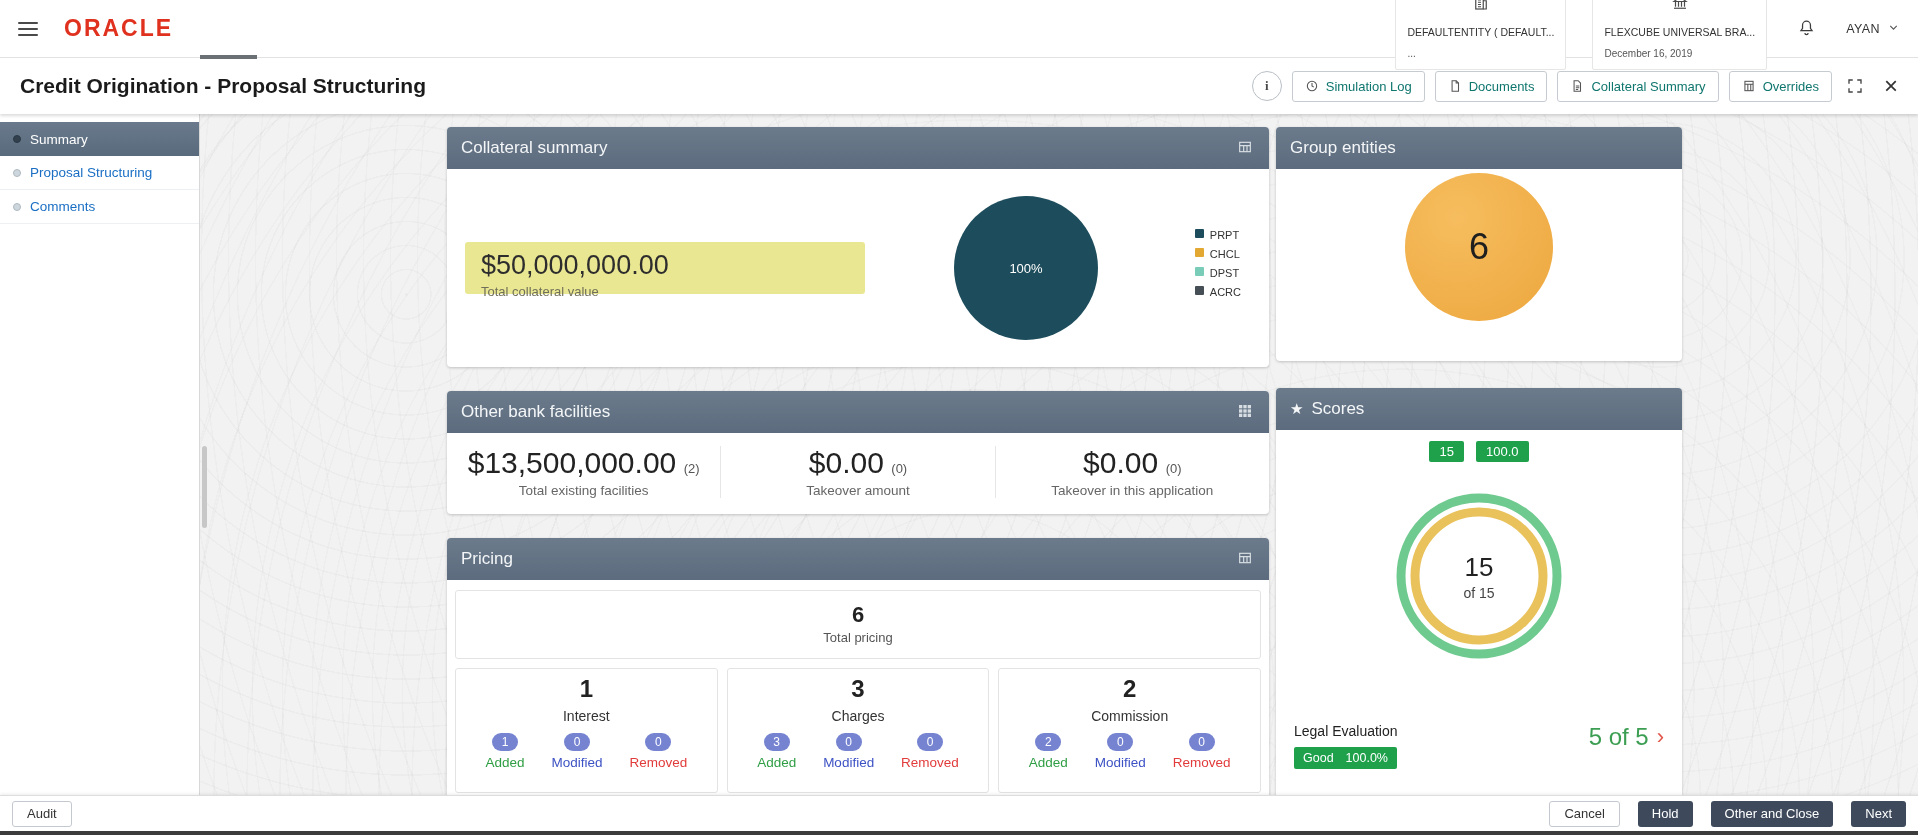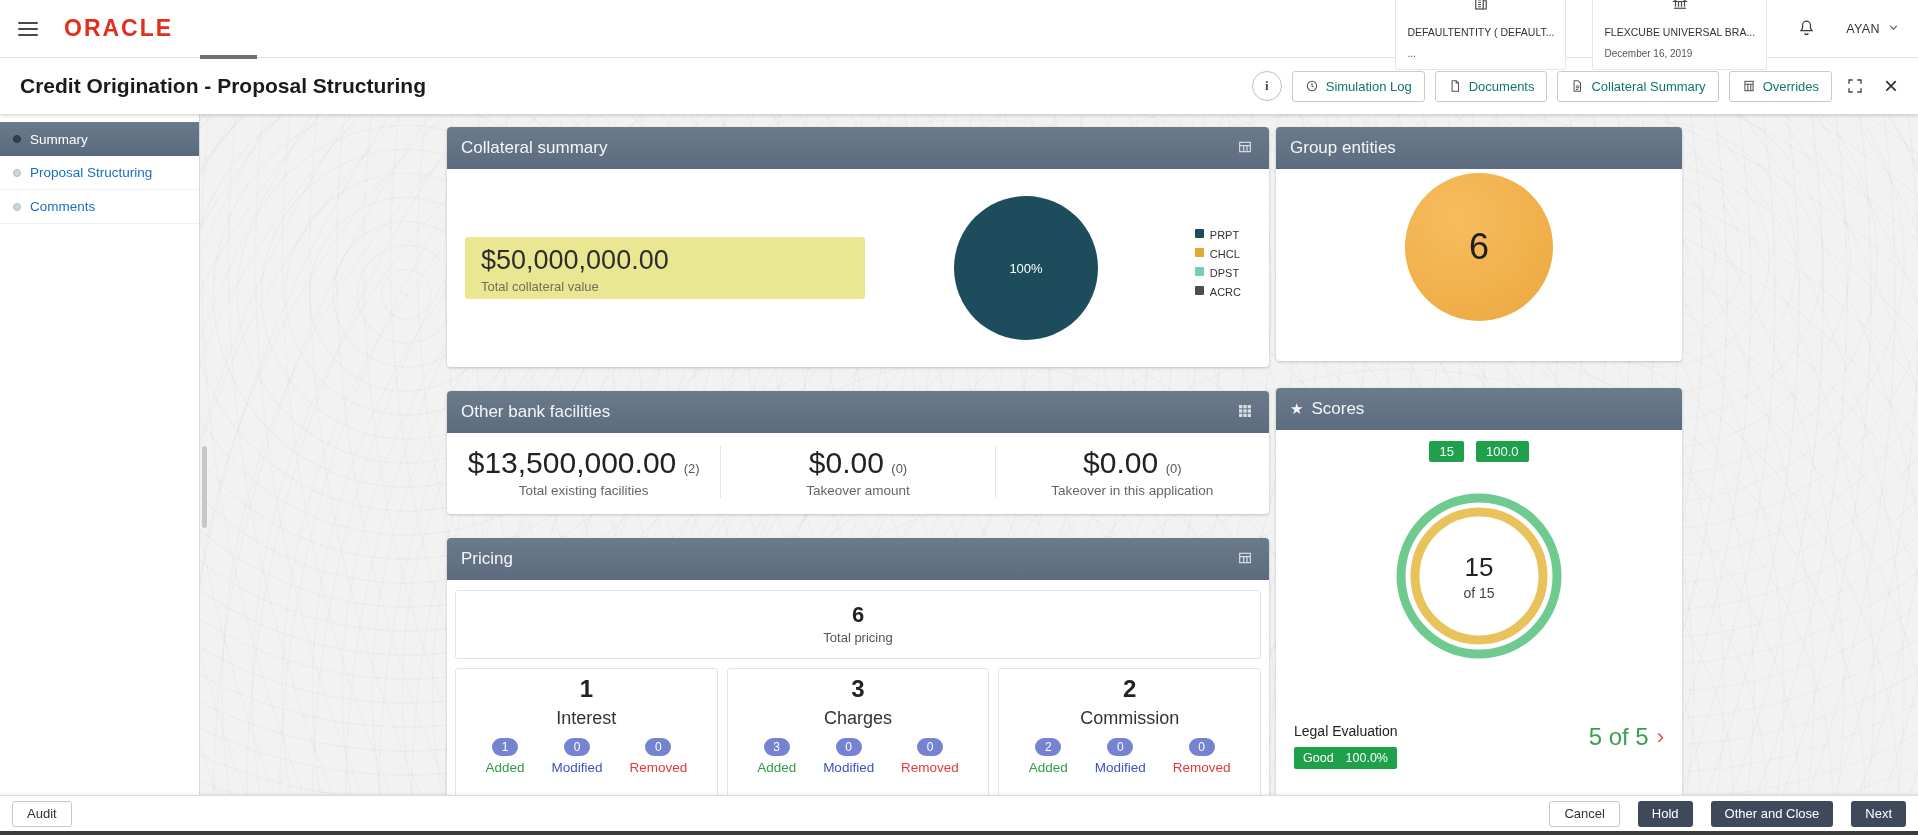--- a/index.html
+++ b/index.html
@@ -82,21 +82,21 @@
   .card-header {
     height: 42px; background: linear-gradient(#6b7b8c, #5c6c7e); color: #f4f6f8;
     display: flex; align-items: center; padding: 0 14px; font-size: 17px;
   }
   .card-header .spacer { flex: 1; }
   .hdr-icon { background: none; border: none; cursor: pointer; padding: 2px; }
 
   
   .collateral { height: 240px; margin-bottom: 24px; }
   .collateral-body { position: relative; height: 198px; display: flex; align-items: center; padding: 0 18px; }
-  .highlight-box { width: 400px; height: 62px; background: #eae792; border-radius: 3px; padding: 8px 16px; }
+  .highlight-box { width: 400px; height: 52px; background: #eae792; border-radius: 3px; padding: 8px 16px; }
   .hb-value { font-size: 27px; color: #2d2d2d; line-height: 1.15; }
   .hb-label { font-size: 13px; color: #70705a; margin-top: 3px; }
   .pie { position: absolute; left: 507px; top: 27px; width: 144px; height: 144px; border-radius: 50%;
          background: #1d4d5c; display: flex; align-items: center; justify-content: center; }
   .pie-label { color: #fff; font-size: 13px; }
   .legend { position: absolute; right: 28px; top: 60px; }
   .legend-row { display: flex; align-items: flex-start; gap: 6px; margin-bottom: 7px; }
   .legend-sq { width: 9px; height: 9px; border-radius: 1px; display: inline-block; }
   .legend-label { font-size: 11px; color: #333; }
 
@@ -110,21 +110,21 @@
   .stat-label { font-size: 13.5px; color: #666; margin-top: 3px; }
 
   
   .pricing-body { padding: 10px 8px 12px; }
   .total-box { border: 1px solid #e3e3e3; border-radius: 3px; text-align: center; padding: 11px 0 13px; margin-bottom: 9px; background: #fff; }
   .total-num { font-size: 22px; font-weight: bold; color: #222; }
   .total-label { font-size: 13px; color: #555; margin-top: 2px; }
   .groups { display: flex; gap: 9px; }
   .group-box { flex: 1; border: 1px solid #e3e3e3; border-radius: 3px; text-align: center; padding: 6px 0 22px; background: #fff; }
   .g-num { font-size: 24px; font-weight: bold; color: #222; }
-  .g-label { font-size: 18px; color: #333; margin: 5px 0 9px; }
+  .g-label { font-size: 14px; color: #333; margin: 5px 0 9px; }
   .chips { display: flex; justify-content: space-around; padding: 0 16px; }
   .chip-group { display: flex; flex-direction: column; align-items: center; gap: 4px; }
   .chip { min-width: 26px; padding: 2px 8px; border-radius: 9px; background: #7583d1; color: #fff; font-size: 12px; }
   .chip-label { font-size: 13.5px; }
   .chip-group.added .chip-label { color: #2f9e44; }
   .chip-group.modified .chip-label { color: #3d52c4; }
   .chip-group.removed .chip-label { color: #e23b3b; }
 
   
   .group-entities { height: 234px; margin-bottom: 27px; }

